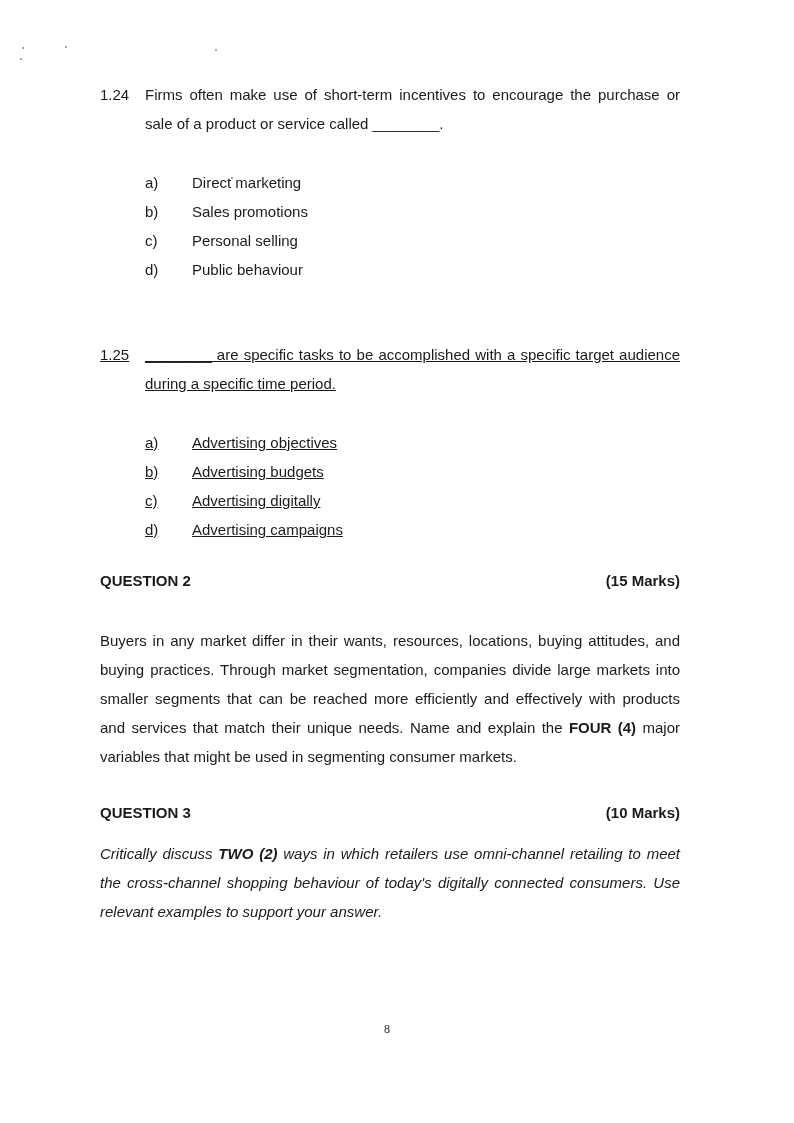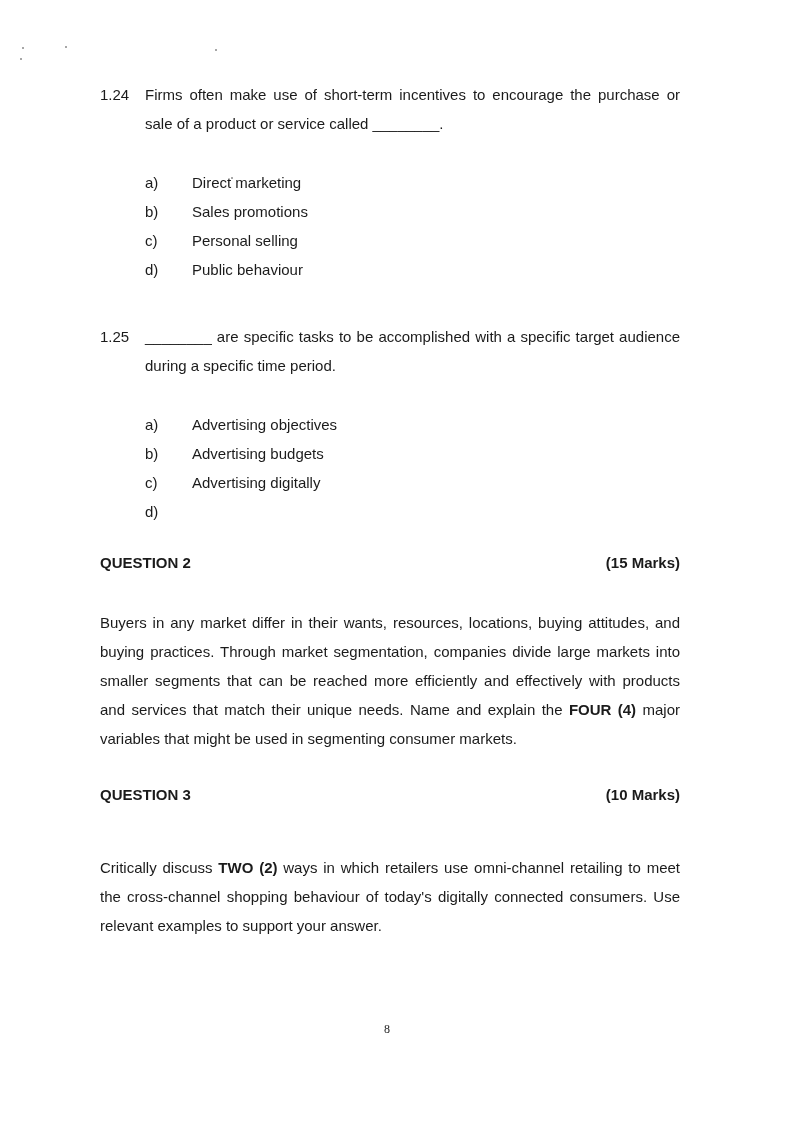--- a/index.html
+++ b/index.html
@@ -16,32 +16,32 @@
   .content { position: absolute; left: 100px; top: 80px; width: 580px; }
 
   .mcq-row { display: flex; align-items: flex-start; }
   .mcq-num { flex: 0 0 45px; width: 45px; line-height: 29px; }
   .mcq-text { flex: 1; margin: 0; line-height: 29px; text-align: justify; }
 
   .options { margin-top: 30px; margin-left: 45px; }
   .option { display: flex; line-height: 29px; }
   .opt-letter { flex: 0 0 47px; width: 47px; }
 
-  .mcq--second { margin-top: 38px; }
+  .mcq--second { margin-top: 56px; text-decoration: underline; }
 
   .q-heading {
     display: flex; justify-content: space-between;
     font-weight: bold; line-height: 29px;
   }
   .q-heading--q2 { margin-top: 22px; }
   .q-heading--q3 { margin-top: 27px; }
 
   .q-body { margin: 0; line-height: 29px; text-align: justify; }
   .q-body--q2 { margin-top: 31px; }
-  .q-body--q3 { margin-top: 44px; }
+  .q-body--q3 { margin-top: 12px; font-style: italic; }
   .q-body b { font-weight: bold; }
 
   .page-number {
     position: absolute; left: 0; right: 20px; top: 1022px;
     text-align: center;
     font-family: "Liberation Serif", serif;
     font-size: 12px; color: #222222;
   }
 
   .speck {
@@ -100,20 +100,21 @@
         <div class="option">
           <span class="opt-letter">b)</span>
           <span class="opt-label">Advertising budgets</span>
         </div>
         <div class="option">
           <span class="opt-letter">c)</span>
           <span class="opt-label">Advertising digitally</span>
         </div>
         <div class="option">
           <span class="opt-letter">d)</span>
+          <span class="opt-label">Advertising campaigns</span>
         </div>
       </div>
     </section>
 
     <div class="q-heading q-heading--q2">
       <span>QUESTION 2</span>
       <span>(15 Marks)</span>
     </div>
     <p class="q-body q-body--q2"><span>Buyers in any market differ in their wants, resources, locations, buying attitudes, and buying practices. Through market segmentation, companies divide large markets into smaller segments that can be reached more efficiently and effectively with products and services that match their unique needs. Name and explain the </span><b>FOUR (4)</b><span> major variables that might be used in segmenting consumer markets.</span></p>
 

